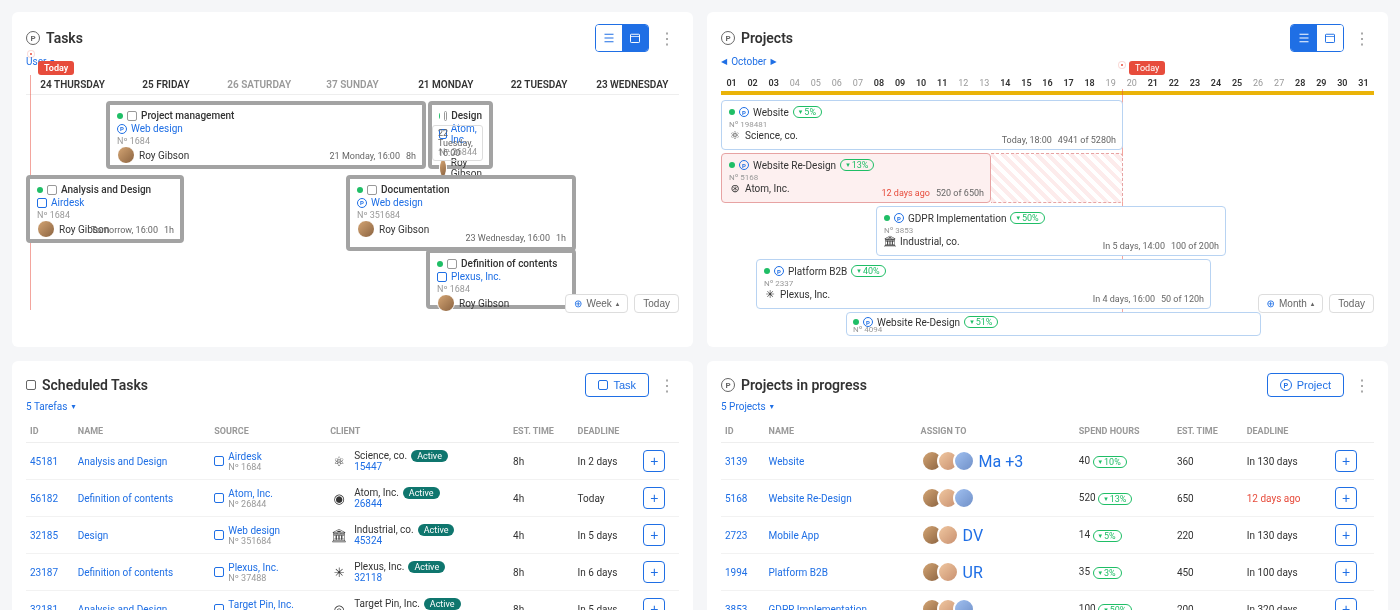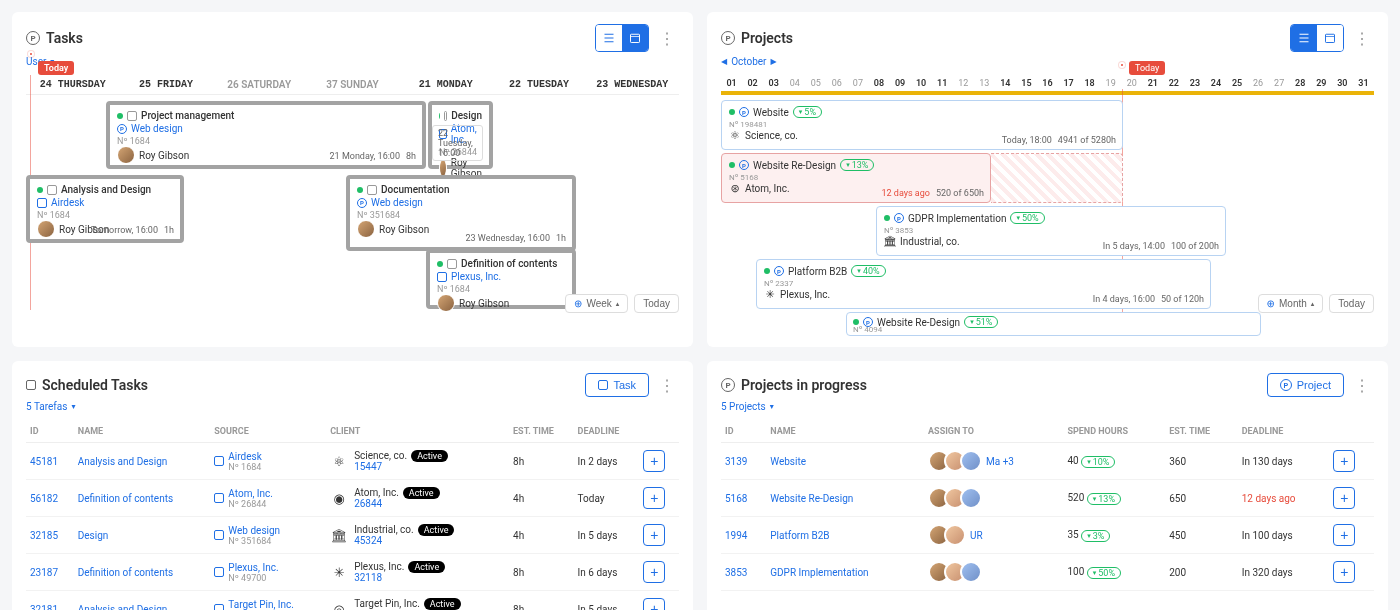--- a/index.html
+++ b/index.html
@@ -11,21 +11,21 @@
 .p-icon { width: 14px; height: 14px; border: 1.5px solid #666; border-radius: 50%; display: inline-flex; align-items: center; justify-content: center; font-size: 8px; font-weight: bold; color: #666; }
 .head-actions { display: flex; align-items: center; gap: 6px; }
 .view-toggle { display: flex; border: 1px solid #1f6fe5; border-radius: 4px; overflow: hidden; }
 .view-toggle button { border: none; background: #fff; width: 26px; height: 26px; display: flex; align-items: center; justify-content: center; cursor: pointer; color: #1f6fe5; }
 .view-toggle button.active { background: #1f6fe5; color: #fff; }
 .dots-btn { background: none; border: none; cursor: pointer; color: #999; font-size: 16px; padding: 0 4px; }
 .subhead { font-size: 10px; color: #1f6fe5; margin-bottom: 8px; display: flex; align-items: center; gap: 4px; }
 .subhead .caret { font-size: 8px; }
 .timeline-days { display: flex; border-bottom: 1px solid #eee; font-size: 10px; color: #999; font-weight: 600; position: relative; }
 .timeline-days .day { flex: 1; text-align: center; padding: 4px 0; color: #999; }
-.timeline-days .day.active { color: #333; font-family: Liberation Mono, monospace; }
+.timeline-days .day.active { color: #333; }
 .today-badge { position: absolute; background: #e74c3c; color: #fff; font-size: 9px; padding: 2px 6px; border-radius: 3px; top: -14px; }
 .today-dot-cont { position: absolute; top: -24px; }
 .today-dot { width: 6px; height: 6px; background: #e74c3c; border-radius: 50%; border: 2px solid #fff; box-shadow: 0 0 0 1px #e74c3c33; }
 .today-line { position: absolute; width: 1px; background: #e74c3c; height: 235px; top: 0; opacity: .5; }
 .tasks-timeline { position: relative; height: 240px; }
 .task-card { position: absolute; border: 4px solid #a3a3a3; border-radius: 4px; background: #fff; font-size: 10px; padding: 5px 7px; }
 .task-card .row { display: flex; align-items: center; gap: 4px; margin-bottom: 2px; }
 .green-dot { width: 6px; height: 6px; background: #1fbe66; border-radius: 50%; }
 .sq-icon { width: 10px; height: 10px; border: 1px solid #999; border-radius: 2px; }
 .task-card .title { color: #333; font-weight: 500; }
@@ -52,31 +52,31 @@
 .pct-badge::before { content: "▾"; font-size: 7px; }
 .proj-card .num { color: #999; font-size: 8px; }
 .proj-card .comp { color: #333; font-size: 10px; }
 .proj-card .footer { position: absolute; bottom: 4px; right: 6px; font-size: 9px; color: #666; display: flex; gap: 6px; }
 .proj-card .footer .red { color: #e74c3c; }
 .atom-icon { width: 12px; height: 12px; display: inline-flex; align-items: center; justify-content: center; font-size: 11px; }
 .table { width: 100%; border-collapse: collapse; font-size: 10px; }
 .table th { text-align: left; color: #999; font-weight: 700; padding: 6px 4px; font-size: 9px; border-bottom: 1px solid #eee; }
 .table td { padding: 7px 4px; border-bottom: 1px solid #f2f2f2; vertical-align: middle; }
 .table .link { color: #1f6fe5; }
-.active-badge { background: #000000; color: #fff; font-size: 9px; padding: 1px 6px; border-radius: 10px; margin-left: 4px; }
+.active-badge { background: #0f766e; color: #fff; font-size: 9px; padding: 1px 6px; border-radius: 10px; margin-left: 4px; }
 .plus-btn { width: 22px; height: 22px; border: 1px solid #1f6fe5; background: #fff; color: #1f6fe5; border-radius: 4px; font-size: 14px; line-height: 1; cursor: pointer; }
 .source-cell { display: flex; align-items: center; gap: 4px; color: #1f6fe5; }
 .source-cell .sq-icon { border-color: #1f6fe5; }
 .source-cell .sub { color: #999; }
 .client-cell { display: flex; align-items: center; gap: 6px; }
 .client-logo { width: 18px; height: 18px; border-radius: 50%; display: inline-flex; align-items: center; justify-content: center; font-size: 13px; }
 .avatars-stack { display: flex; align-items: center; }
 .avatars-stack .avatar { margin-left: -6px; border: 2px solid #fff; width: 22px; height: 22px; }
 .avatars-stack .avatar:first-child { margin-left: 0; }
-.avatars-stack .more { color: #1f6fe5; margin-left: 4px; font-size: 10px; }
+.avatars-stack .more { color: #1f6fe5; margin-left: 4px; font-size: 16px; }
 .outlined-btn { border: 1px solid #1f6fe5; background: #fff; color: #1f6fe5; border-radius: 4px; padding: 5px 12px; font-size: 11px; display: inline-flex; align-items: center; gap: 5px; cursor: pointer; }
 .red-text { color: #e74c3c; }
 .proj-days-wrap { position: relative; }
 .cell-stack { display: flex; flex-direction: column; }
 .cell-stack .sub { color: #999; font-size: 9px; }
 .svg-icon { width: 12px; height: 12px; }
 </style>
 </head>
 <body>
 
@@ -509,21 +509,21 @@
     <td><button class="plus-btn">+</button></td>
           </tr>
           <tr>
     <td class="link">23187</td>
     <td class="link">Definition of contents</td>
     <td>
               <div class="source-cell">
                 <span class="sq-icon"></span>
                 <div class="cell-stack">
                   <span>Plexus, Inc.</span>
-                  <span class="sub">Nº 49700</span>
+                  <span class="sub">Nº 37488</span>
                 </div>
               </div>
             </td>
     <td>
               <div class="client-cell">
                 <span class="client-logo">✳</span>
                 <div class="cell-stack">
                   <span>Plexus, Inc.<span class="active-badge">Active</span></span>
                   <span class="link">32118</span>
                 </div>
@@ -618,20 +618,35 @@
                 <span class="avatar a2"></span>
                 <span class="avatar a3"></span>
               </div>
             </td>
     <td>520 <span class="pct-badge">13%</span></td>
     <td>650</td>
     <td class="red-text">12 days ago</td>
     <td><button class="plus-btn">+</button></td>
           </tr>
           <tr>
+    <td class="link">2723</td>
+    <td class="link">Mobile App</td>
+    <td>
+              <div class="avatars-stack">
+                <span class="avatar "></span>
+                <span class="avatar a2"></span>
+                <span class="more">DV</span>
+              </div>
+            </td>
+    <td>14 <span class="pct-badge">5%</span></td>
+    <td>220</td>
+    <td class="">In 130 days</td>
+    <td><button class="plus-btn">+</button></td>
+          </tr>
+          <tr>
     <td class="link">1994</td>
     <td class="link">Platform B2B</td>
     <td>
               <div class="avatars-stack">
                 <span class="avatar "></span>
                 <span class="avatar a2"></span>
                 <span class="more">UR</span>
               </div>
             </td>
     <td>35 <span class="pct-badge">3%</span></td>

